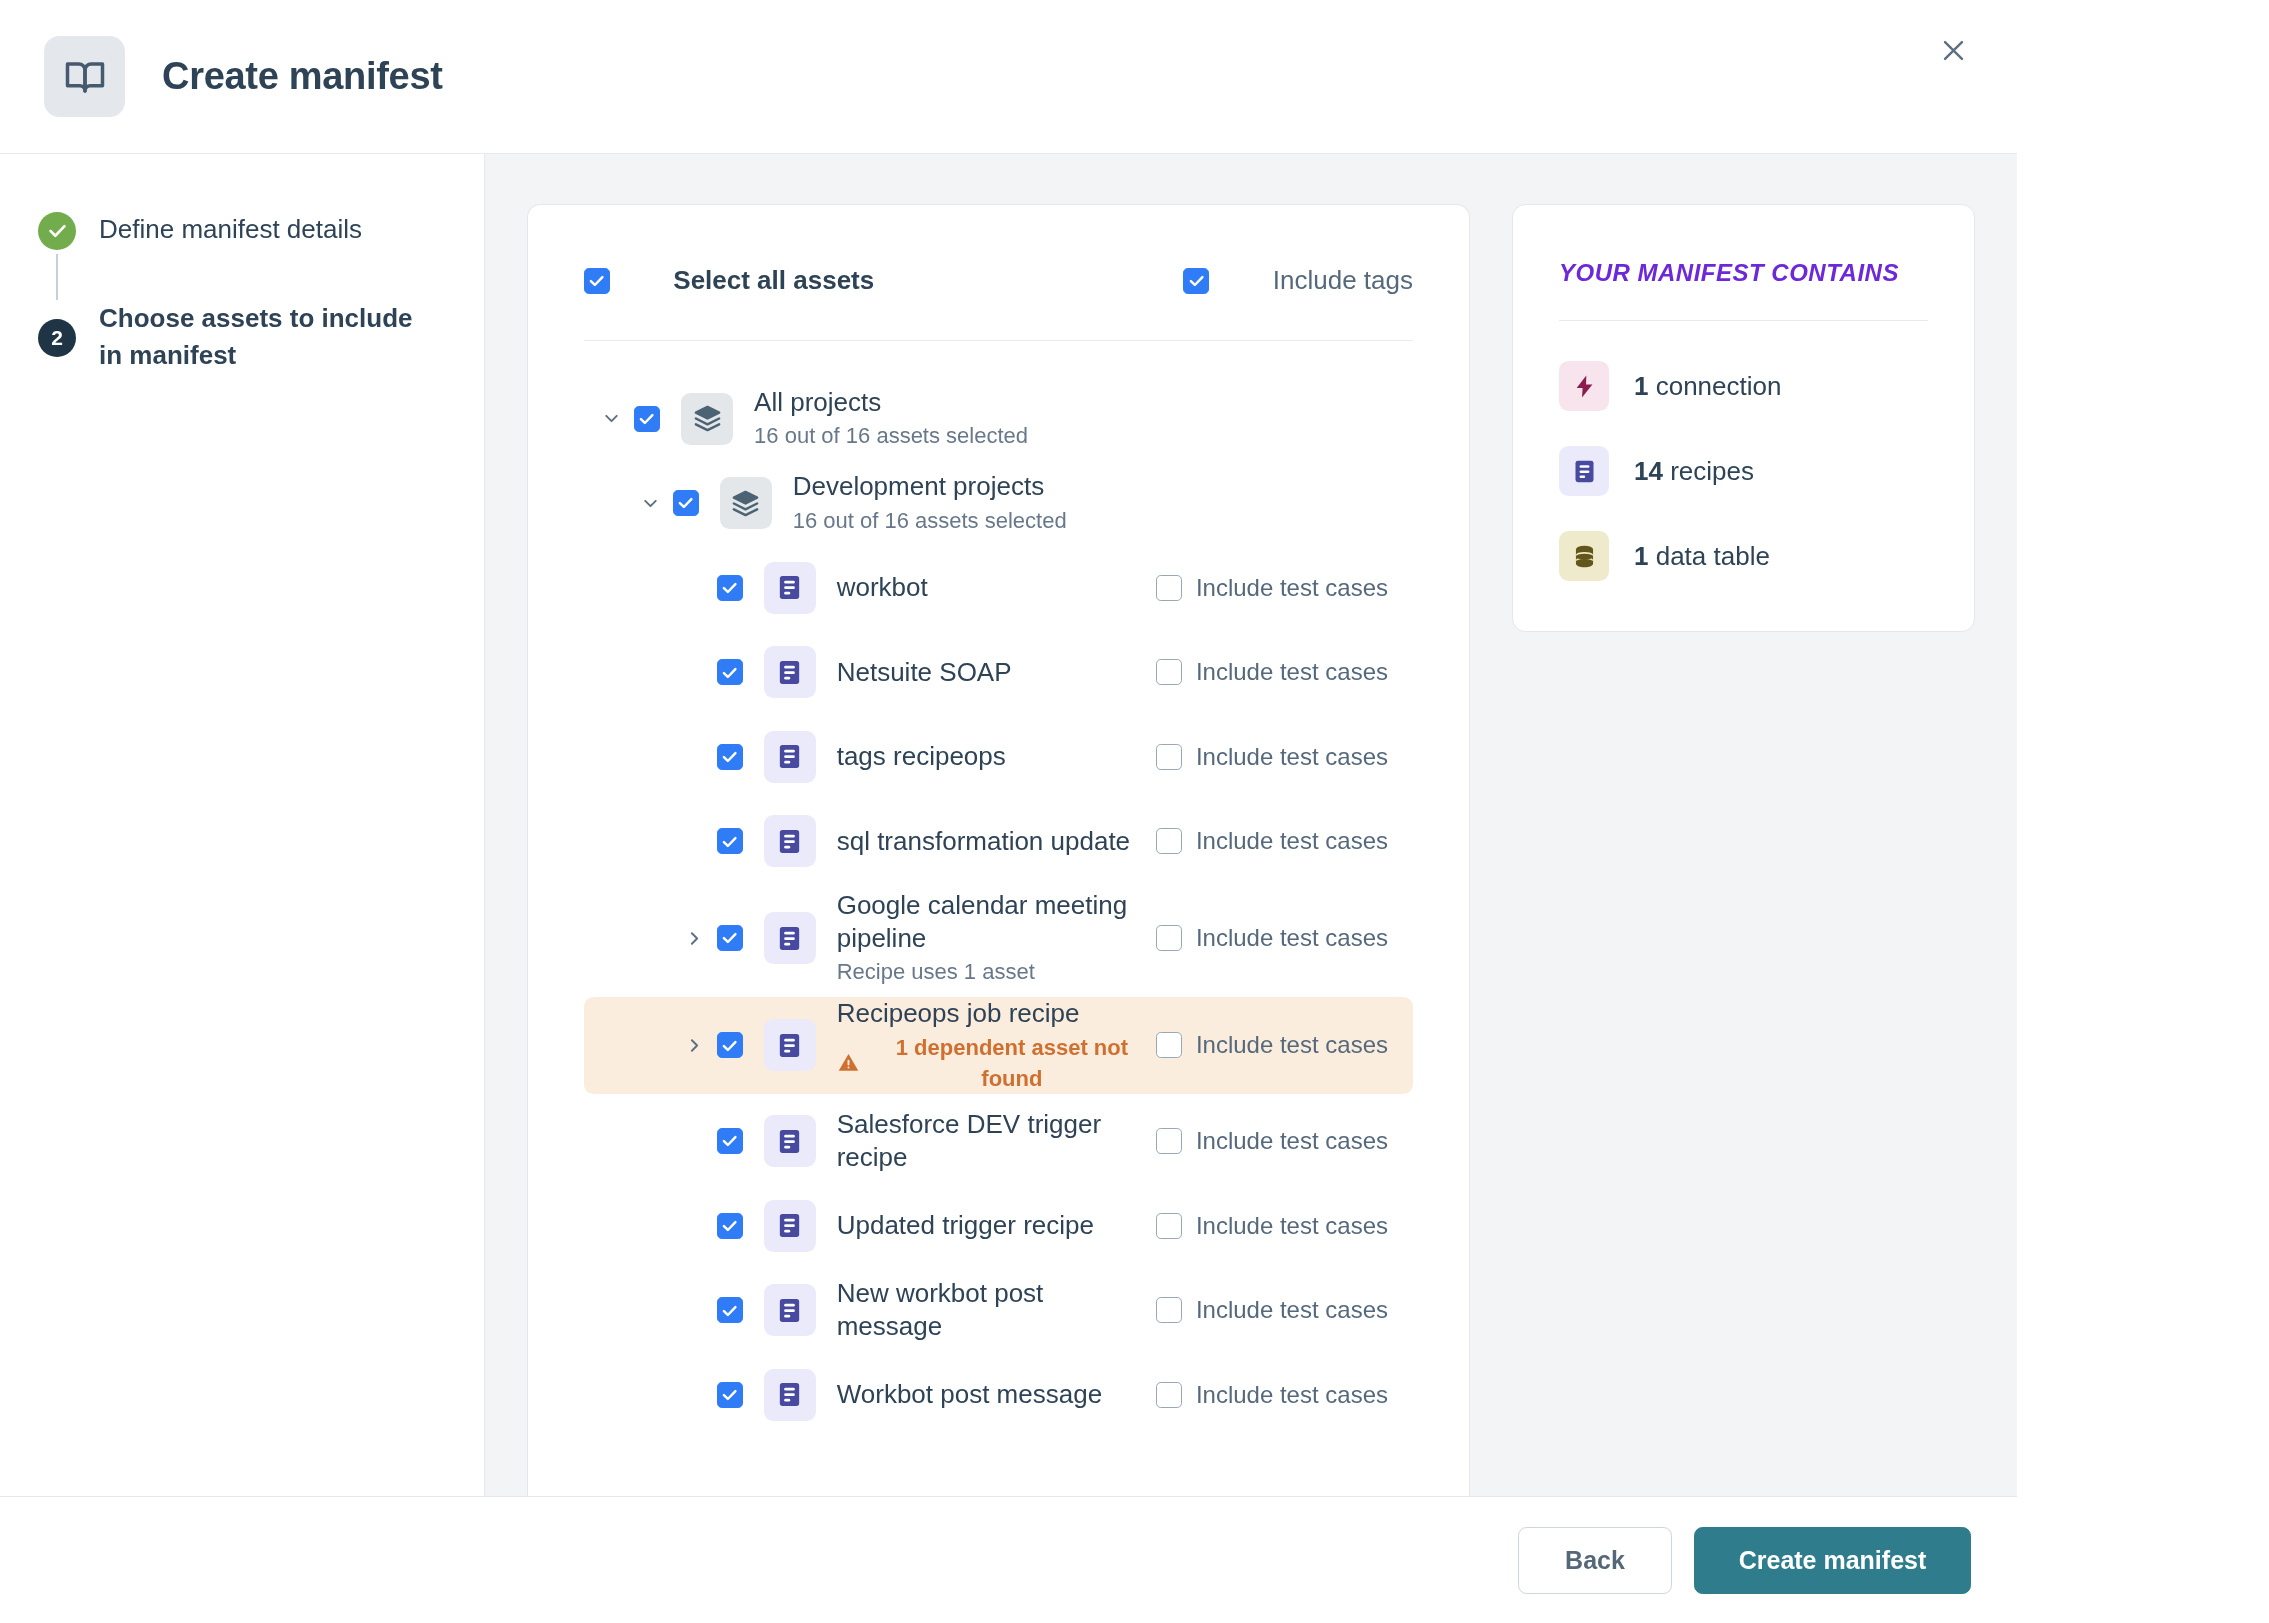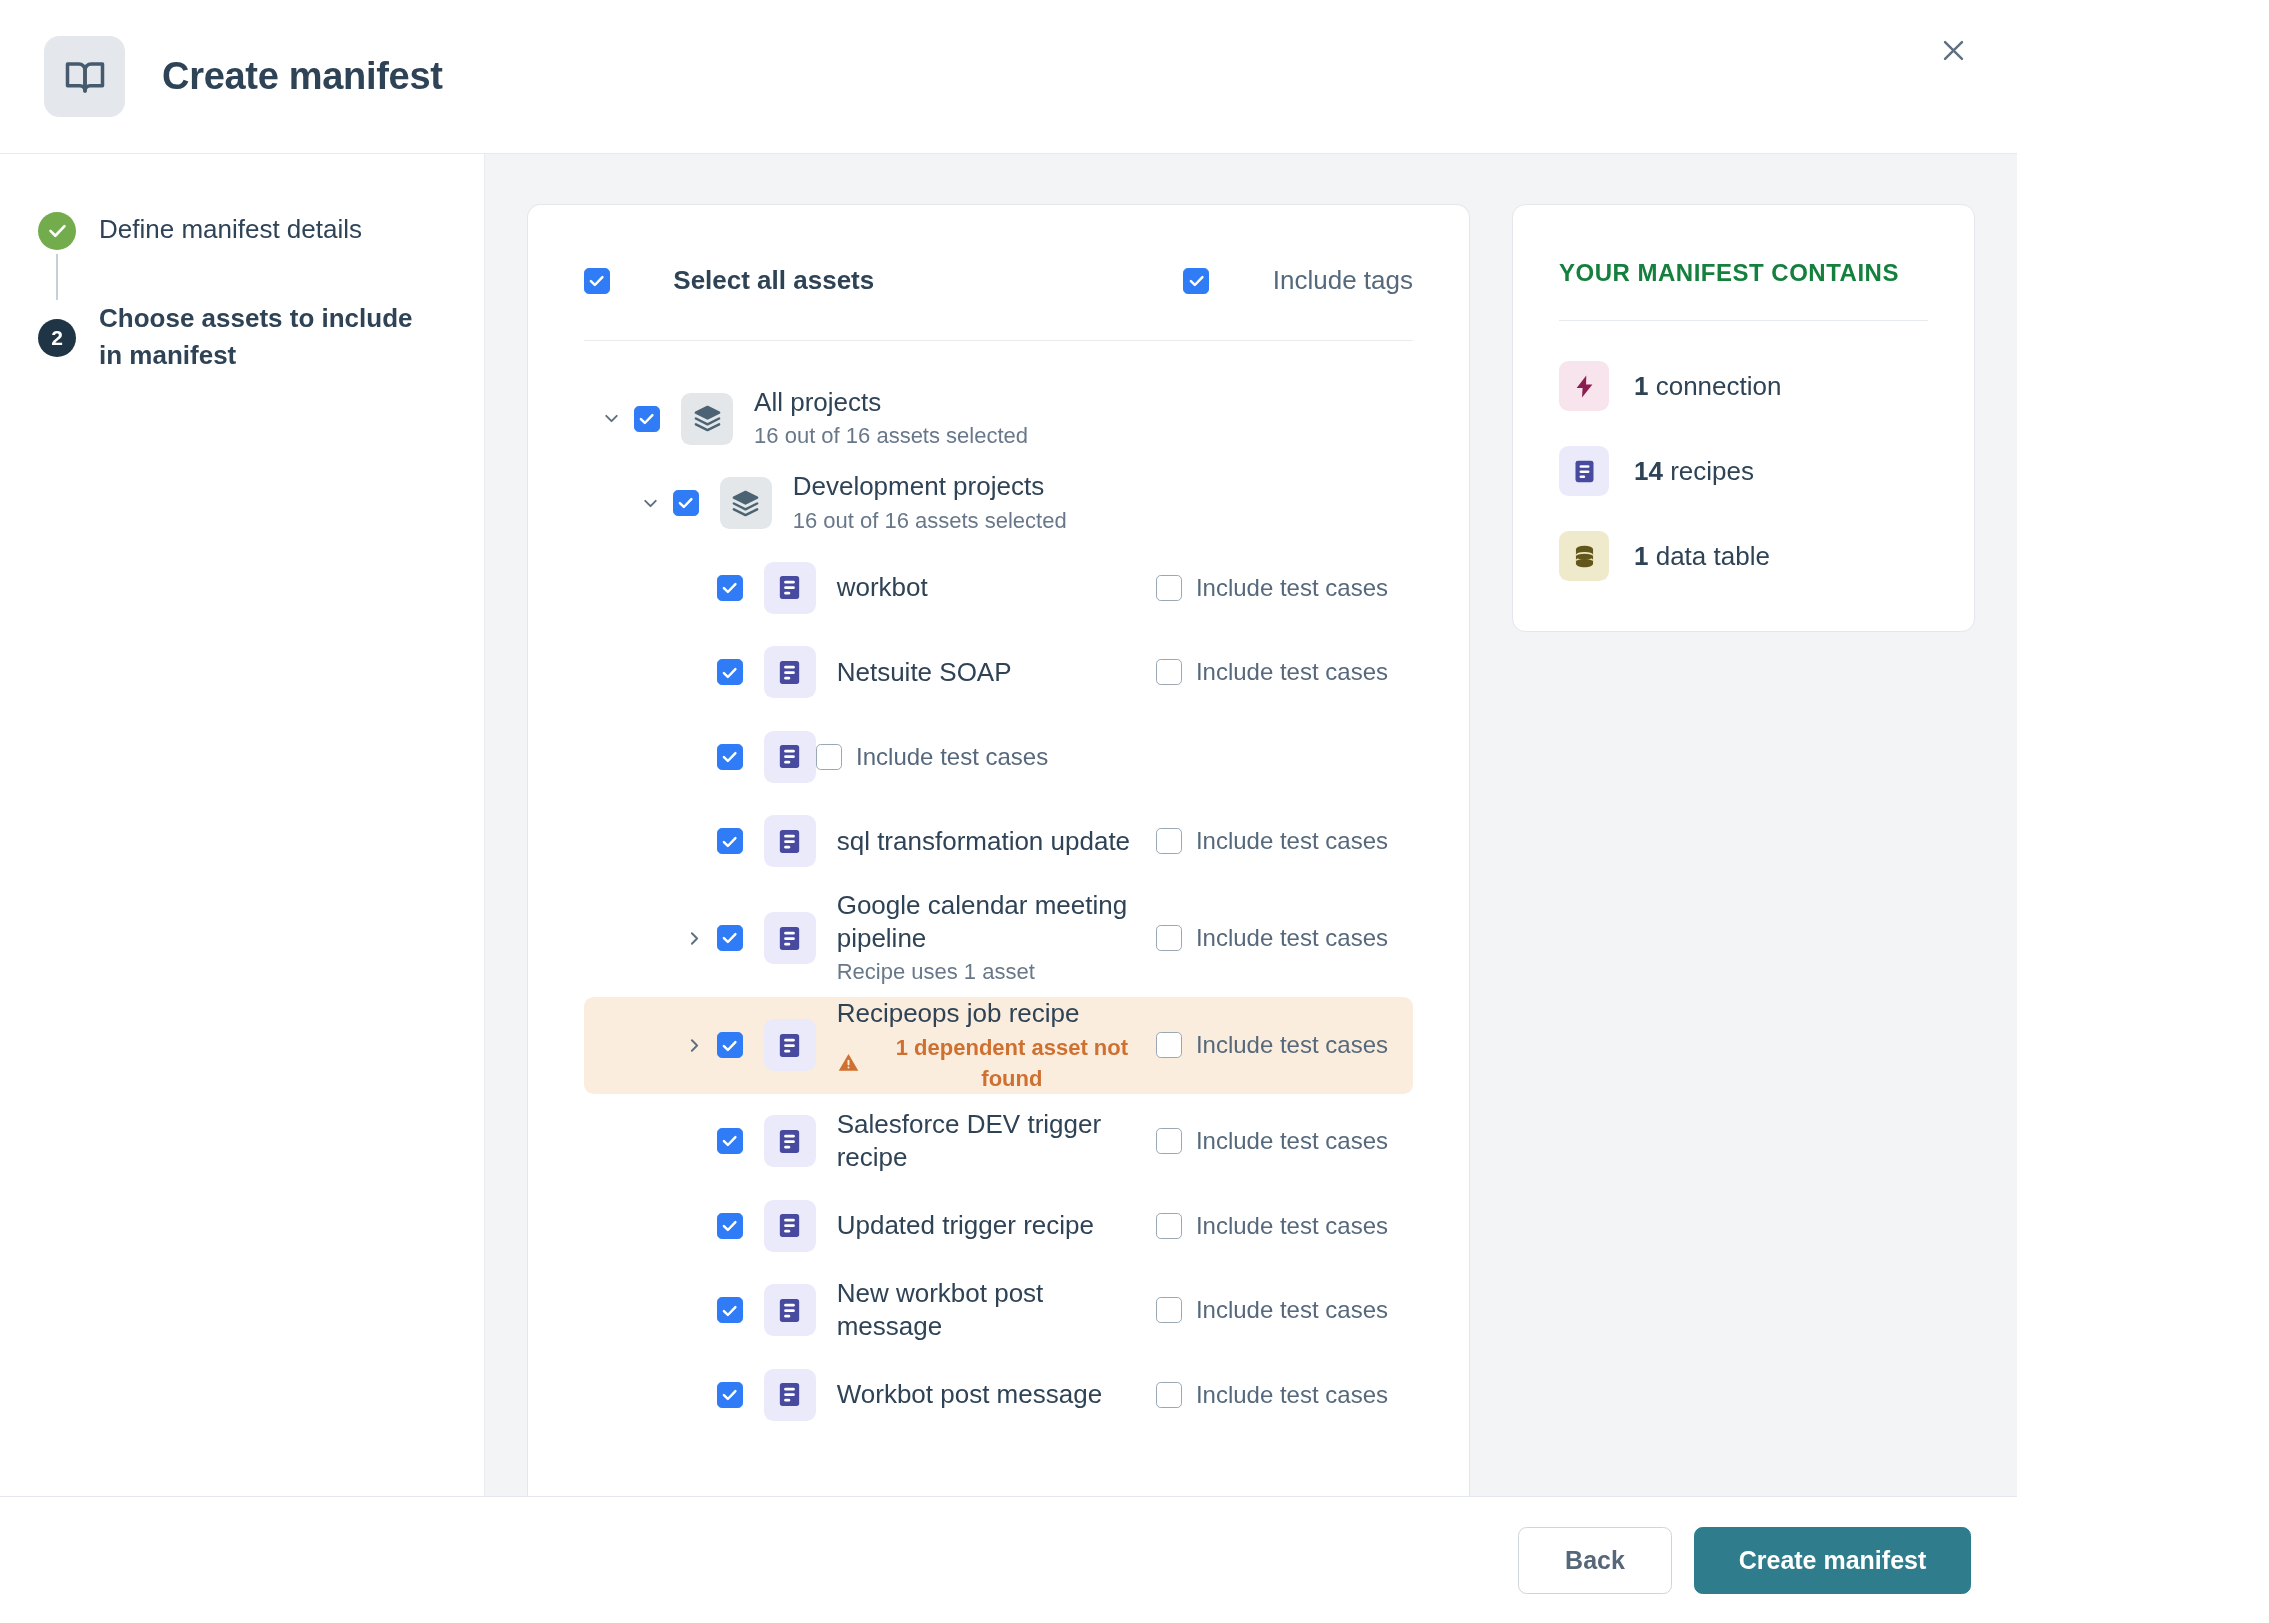--- a/index.html
+++ b/index.html
@@ -258,24 +258,25 @@
     align-self: flex-start;
     background: #ffffff;
     border: 1.9px solid #e3e7eb;
     border-radius: 13.4px;
     box-sizing: border-box;
     padding: 54px 46px 50px 46px;
   }
   .summary-title {
     font-size: 24px;
     font-weight: bold;
-    color: #15803d;
+    color: #6d28d9;
     letter-spacing: 0.5px;
     padding-bottom: 33px;
     border-bottom: 1.9px solid #e6eaee;
+    font-style: italic;
   }
   .summary-item {
     display: flex;
     align-items: center;
     margin-top: 35px;
   }
   .summary-item:first-of-type { margin-top: 40px; }
   .summary-icon {
     width: 50px;
     height: 50px;
@@ -512,20 +513,23 @@
                 </svg>
               </span>
               <div class="icon-tile recipe">
                 <svg width="29" height="29" viewBox="0 0 24 24">
                   <rect x="4" y="2.5" width="16" height="19" rx="2.2" fill="#474a9e"></rect>
                   <rect x="7.6" y="6.4" width="8.8" height="2.3" rx="1.1" fill="#ffffff"></rect>
                   <rect x="7.6" y="11" width="8.8" height="2.3" rx="1.1" fill="#ffffff"></rect>
                   <rect x="7.6" y="15.5" width="5" height="2.3" rx="1.1" fill="#ffffff"></rect>
                 </svg>
               </div>
+              <div class="row-text">
+                <div class="row-title">tags recipeops</div>
+              </div>
               <div class="row-right">
                 <span class="cb unchecked"></span>
                 <span class="cb-label">Include test cases</span>
               </div>
             </div>
             <div class="row-gap"></div>
             <div class="tree-row indent-2">
               <div class="chevron empty">
                 <svg width="21" height="21" viewBox="0 0 24 24" fill="none" stroke="#5d6f80" stroke-width="2.2" stroke-linecap="round" stroke-linejoin="round">
                   <path d="M9 6l6 6-6 6"></path>

